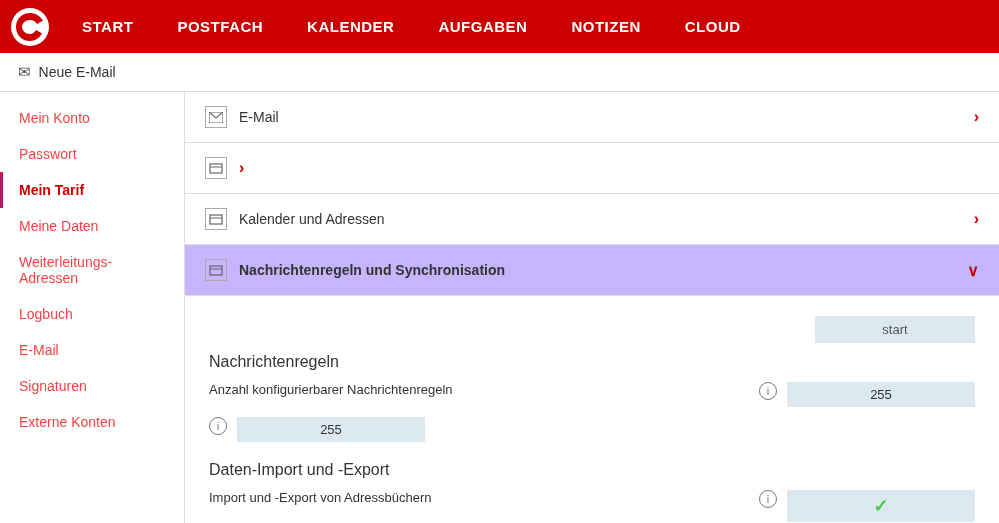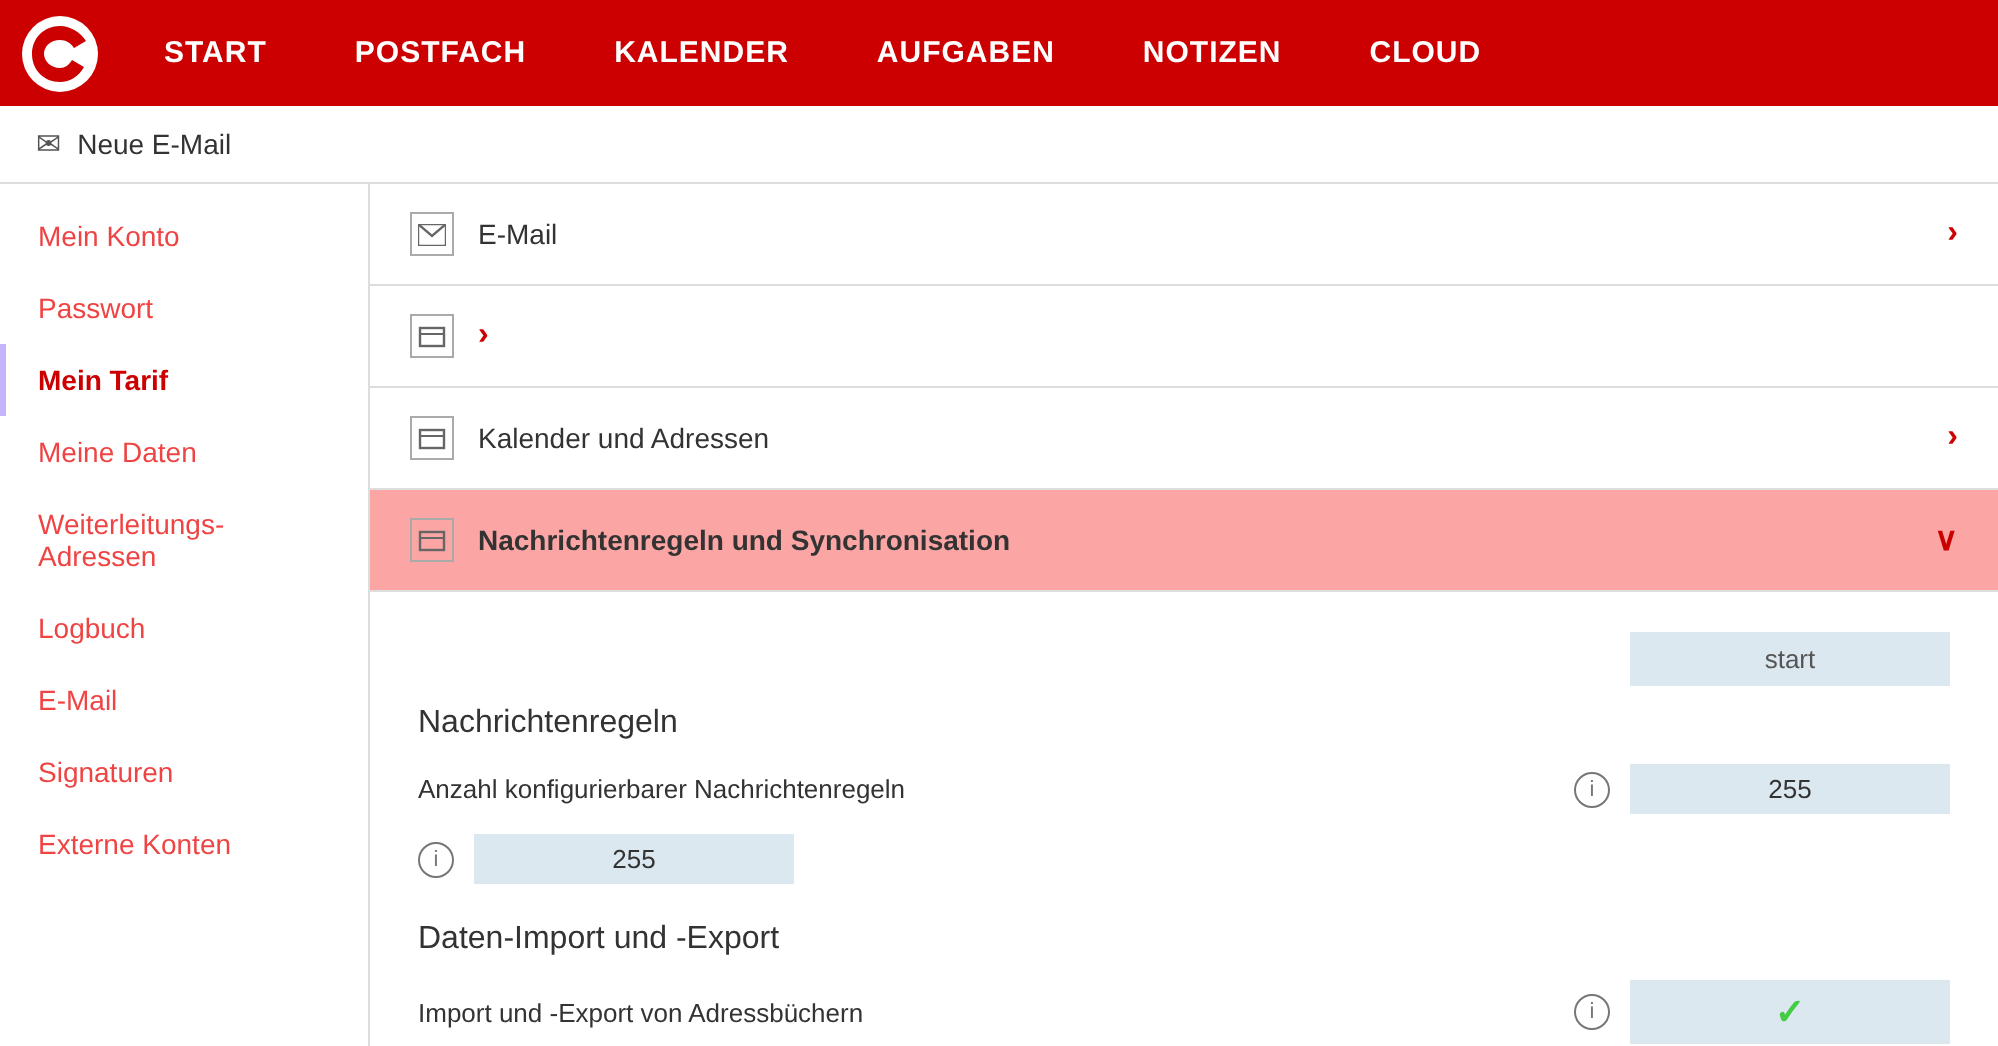--- a/index.html
+++ b/index.html
@@ -67,21 +67,21 @@
       padding-top: 8px;
     }
     .sidebar-item {
       padding: 10px 16px;
       cursor: pointer;
       color: #ef4444;
       font-size: 14px;
       border-left: 3px solid transparent;
     }
     .sidebar-item.active {
-      border-left: 3px solid #c4b5fd;
+      border-left: 3px solid #be185d;
       font-weight: bold;
       color: #c00;
     }
 
     
     .main-content {
       flex: 1;
       padding: 0;
       overflow-x: hidden;
     }
@@ -91,21 +91,21 @@
       border-bottom: 1px solid #ddd;
       padding: 14px 20px;
       display: flex;
       align-items: center;
       gap: 12px;
       cursor: pointer;
       background: #fff;
     }
     .accordion-row.expanded {
       font-weight: bold;
-      background: #fca5a5;
+      background: #c4b5fd;
     }
     .accordion-icon {
       width: 22px;
       height: 22px;
       border: 1.5px solid #aaa;
       display: flex;
       align-items: center;
       justify-content: center;
       flex-shrink: 0;
     }
@@ -127,21 +127,20 @@
     }
 
     .section-title {
       font-weight: normal;
       font-size: 16px;
       padding: 10px 0 6px 0;
     }
 
     .feature-row {
       display: flex;
-      align-items: center;
       padding: 5px 0;
       border: none;
     }
     .feature-label {
       flex: 1;
       font-size: 13px;
       color: #333;
     }
     .info-icon {
       width: 18px;
@@ -151,21 +150,21 @@
       display: inline-flex;
       align-items: center;
       justify-content: center;
       font-size: 11px;
       color: #777;
       margin-right: 10px;
       flex-shrink: 0;
       cursor: pointer;
     }
     .value-cell {
-      width: 160px;
+      width: 188px;
       text-align: center;
       font-size: 13px;
       background: #dce8f0;
       padding: 5px 0;
     }
     .check-green { color: #4c4; font-size: 18px; font-weight: bold; }
 
     .col-header-row {
       display: flex;
       justify-content: flex-end;

